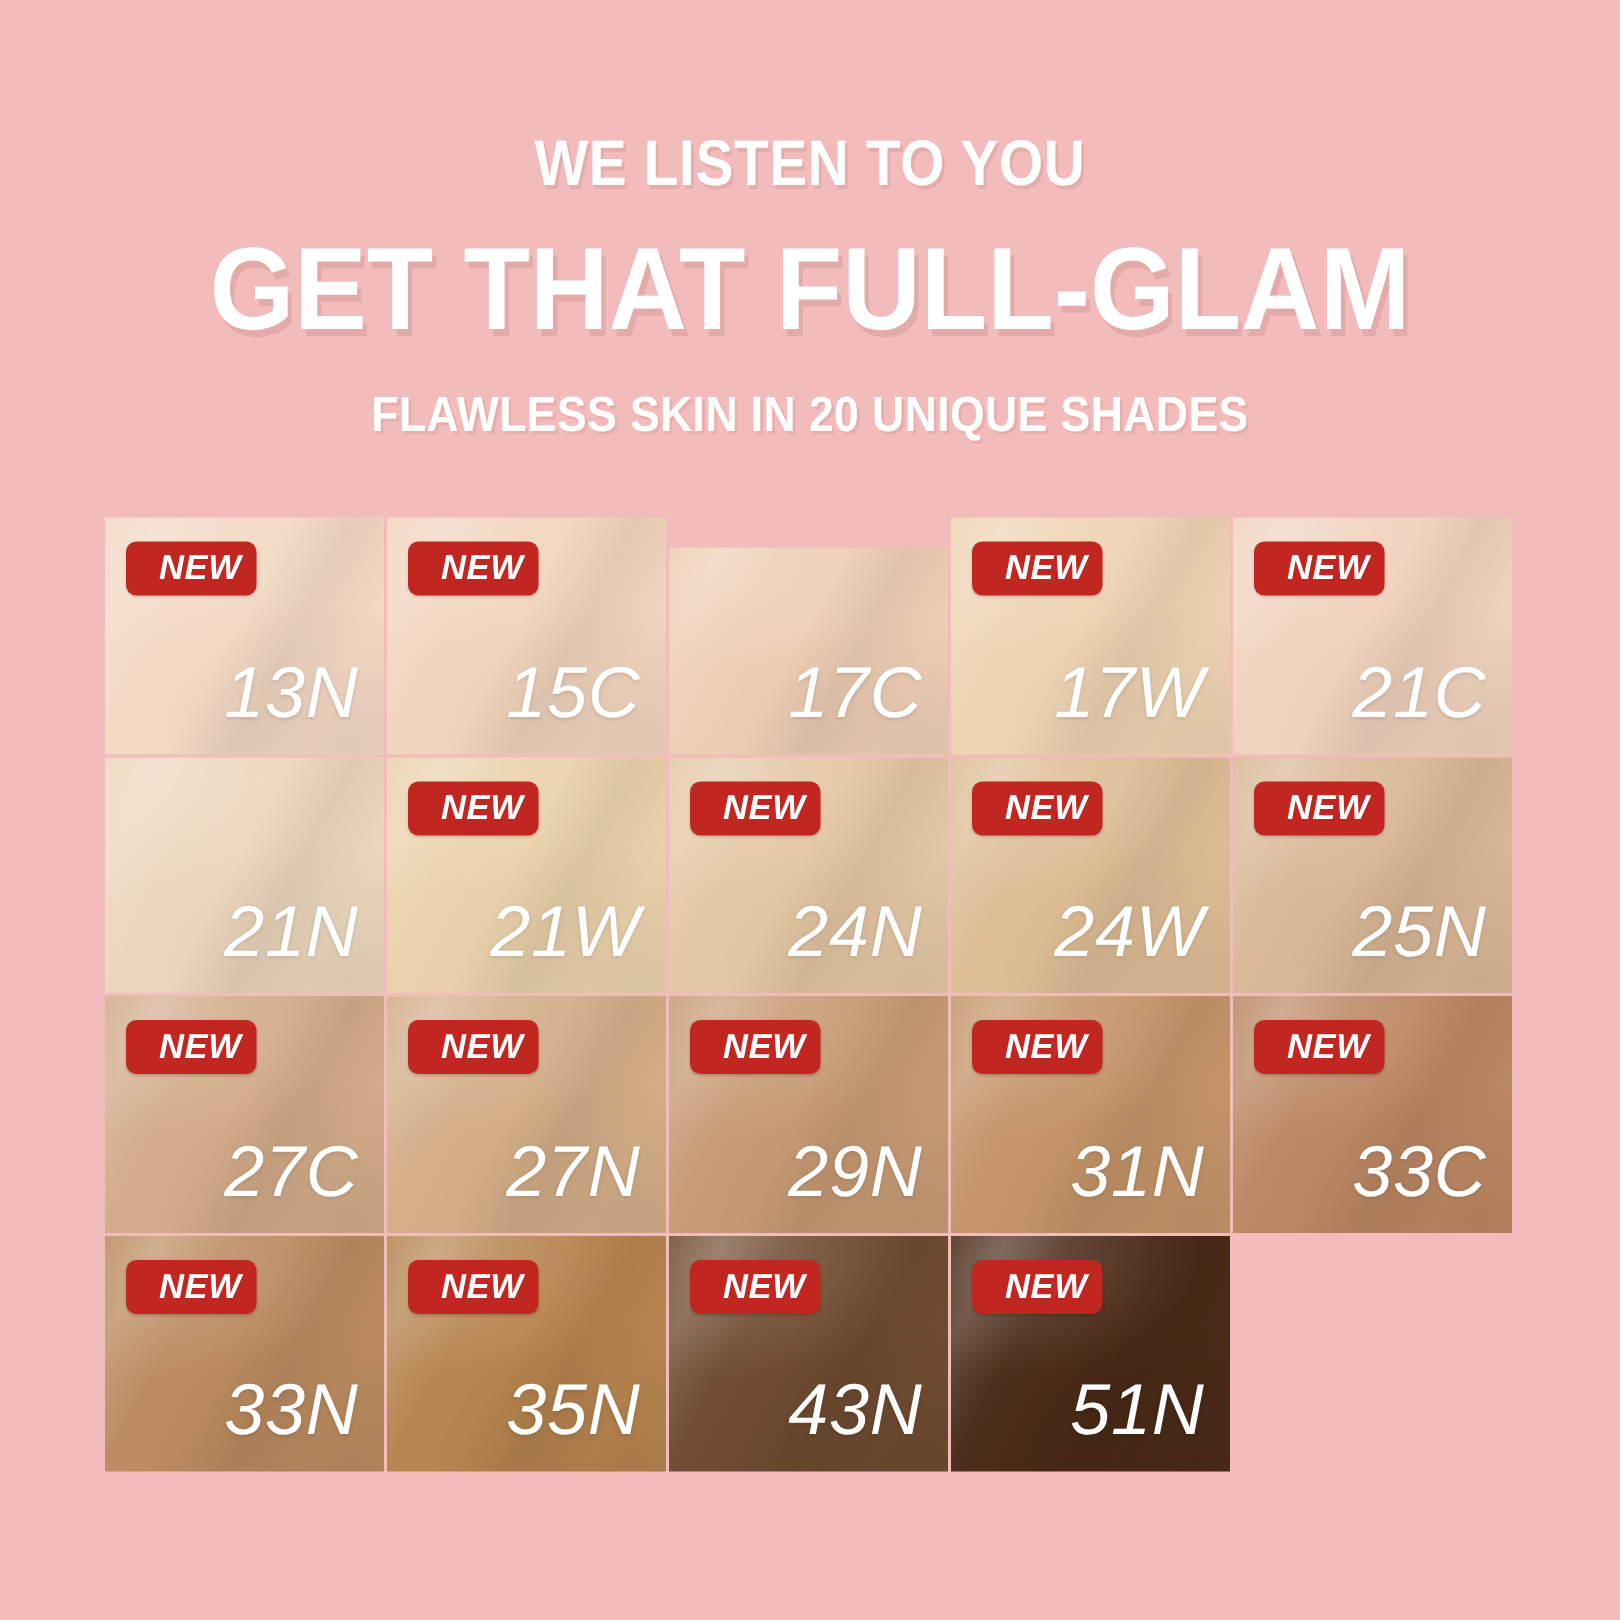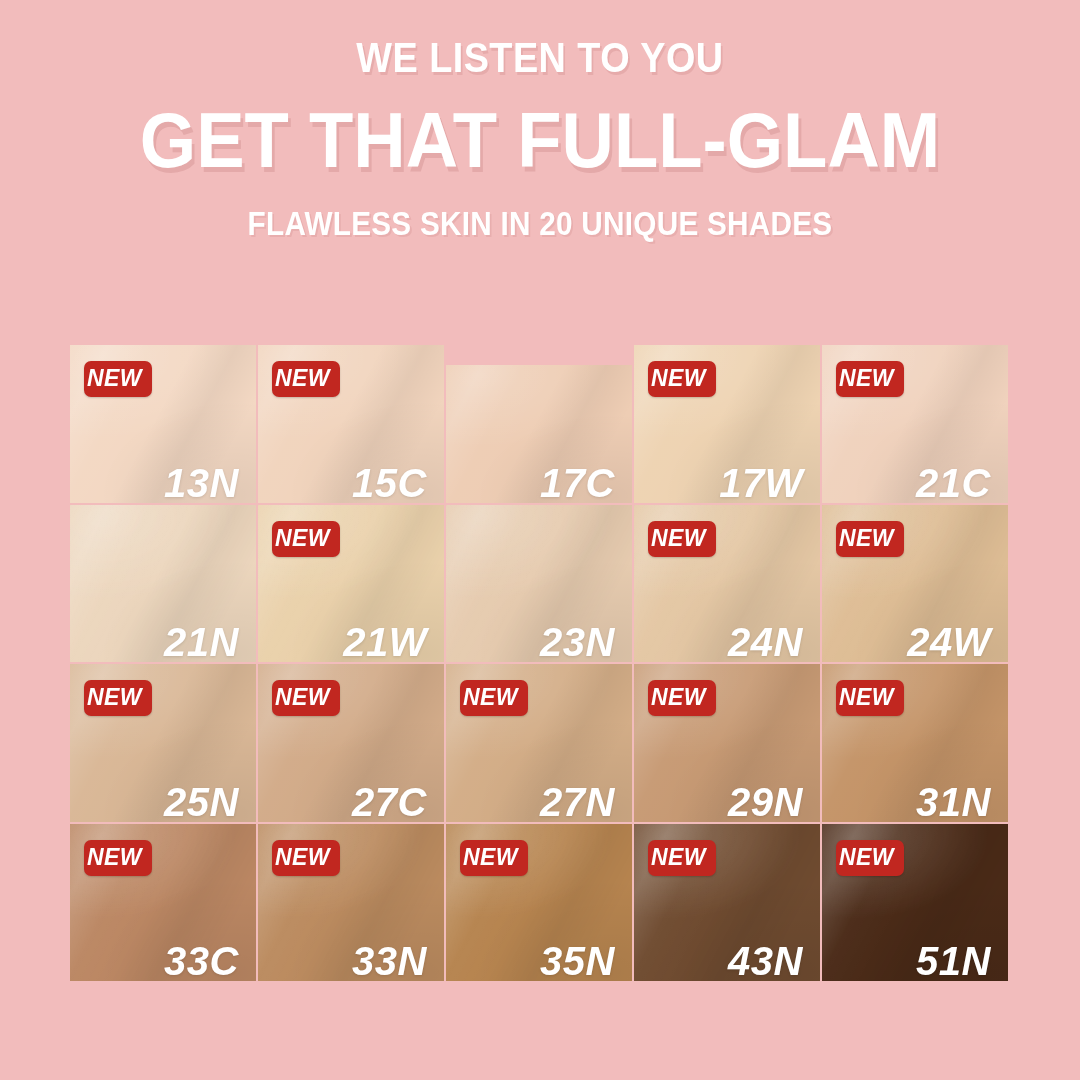--- a/index.html
+++ b/index.html
@@ -9,21 +9,21 @@
     font-family:"Liberation Sans", sans-serif;
     overflow:hidden;
     position:relative;
   }
 
   
   .header {
     position:absolute;
     left:0; top:0; width:1080px;
     text-align:center;
-    padding-top:36px;
+    padding-top:88px;
   }
   .eyebrow {
     color:#ffffff;
     font-weight:bold;
     font-size:43px;
     letter-spacing:0.5px;
     line-height:1.0;
     transform:scaleX(0.88);
     text-shadow:2px 3px 0 rgba(214,150,150,0.45);
   }
@@ -85,33 +85,33 @@
   }
   .badge {
     position:absolute;
     left:14px; top:16px;
     background:#c12720;
     color:#ffffff;
     font-style:italic;
     font-weight:bold;
     font-size:23px;
     line-height:1;
-    padding:6px 10px 7px 3px;
+    padding:6px 10px 7px 22px;
     border-radius:7px;
     letter-spacing:0.4px;
     z-index:2;
     box-shadow:0 1px 2px rgba(0,0,0,0.18);
   }
   .shade-label {
     position:absolute;
-    right:17px; bottom:0;
+    right:17px; bottom:16px;
     color:#ffffff;
     font-style:italic;
-    font-weight:bold;
-    font-size:40px;
+    font-weight:normal;
+    font-size:48px;
     line-height:1;
     letter-spacing:0.5px;
     z-index:2;
     text-shadow:0 1px 3px rgba(0,0,0,0.12);
   }
 </style>
 </head>
 <body>
 
 <div class="header">
@@ -147,24 +147,20 @@
     </div>
     <div class="swatch" style="background: rgb(236, 214, 189); text-align: right;">
       <div class="tex"></div>
       <div class="shade-label">21N</div>
     </div>
     <div class="swatch" style="background: rgb(234, 209, 171);">
       <div class="tex"></div>
       <div class="badge" style="background: rgb(193, 39, 32); color: rgb(255, 255, 255);">NEW</div>
       <div class="shade-label">21W</div>
     </div>
-    <div class="swatch" style="background: rgb(230, 203, 175);">
-      <div class="tex"></div>
-      <div class="shade-label">23N</div>
-    </div>
     <div class="swatch" style="background: rgb(228, 199, 164);">
       <div class="tex"></div>
       <div class="badge" style="background: rgb(193, 39, 32); color: rgb(255, 255, 255);">NEW</div>
       <div class="shade-label">24N</div>
     </div>
     <div class="swatch" style="background: rgb(222, 189, 149);">
       <div class="tex"></div>
       <div class="badge" style="background: rgb(193, 39, 32); color: rgb(255, 255, 255);">NEW</div>
       <div class="shade-label">24W</div>
     </div>

